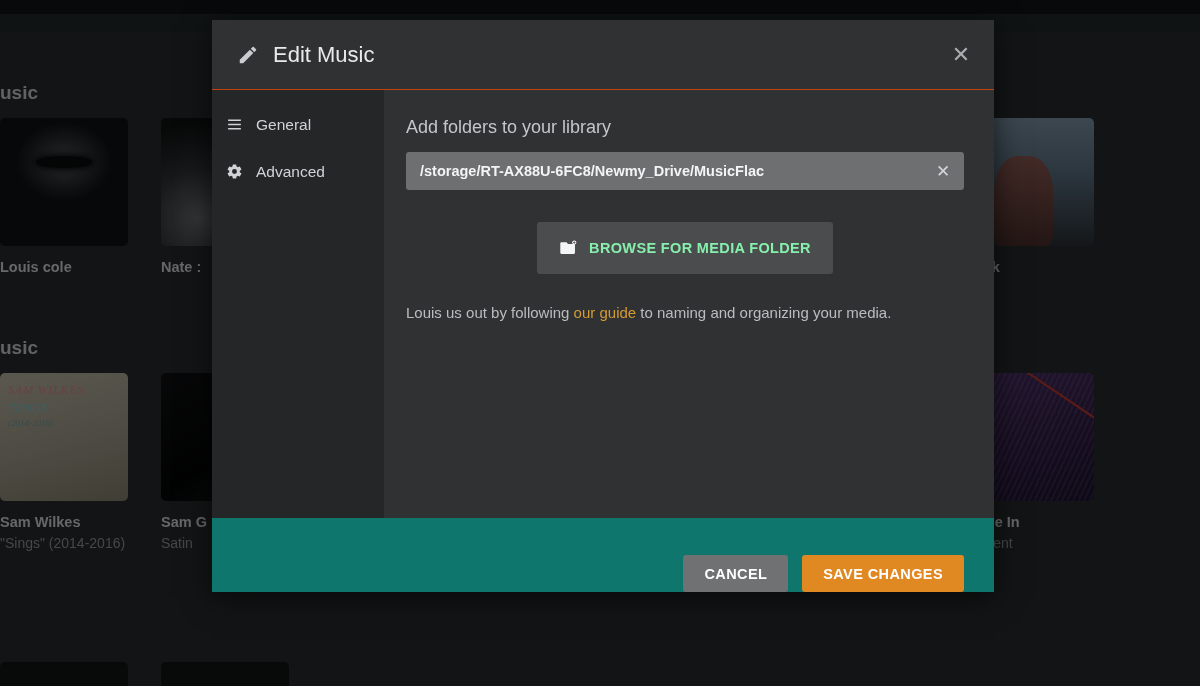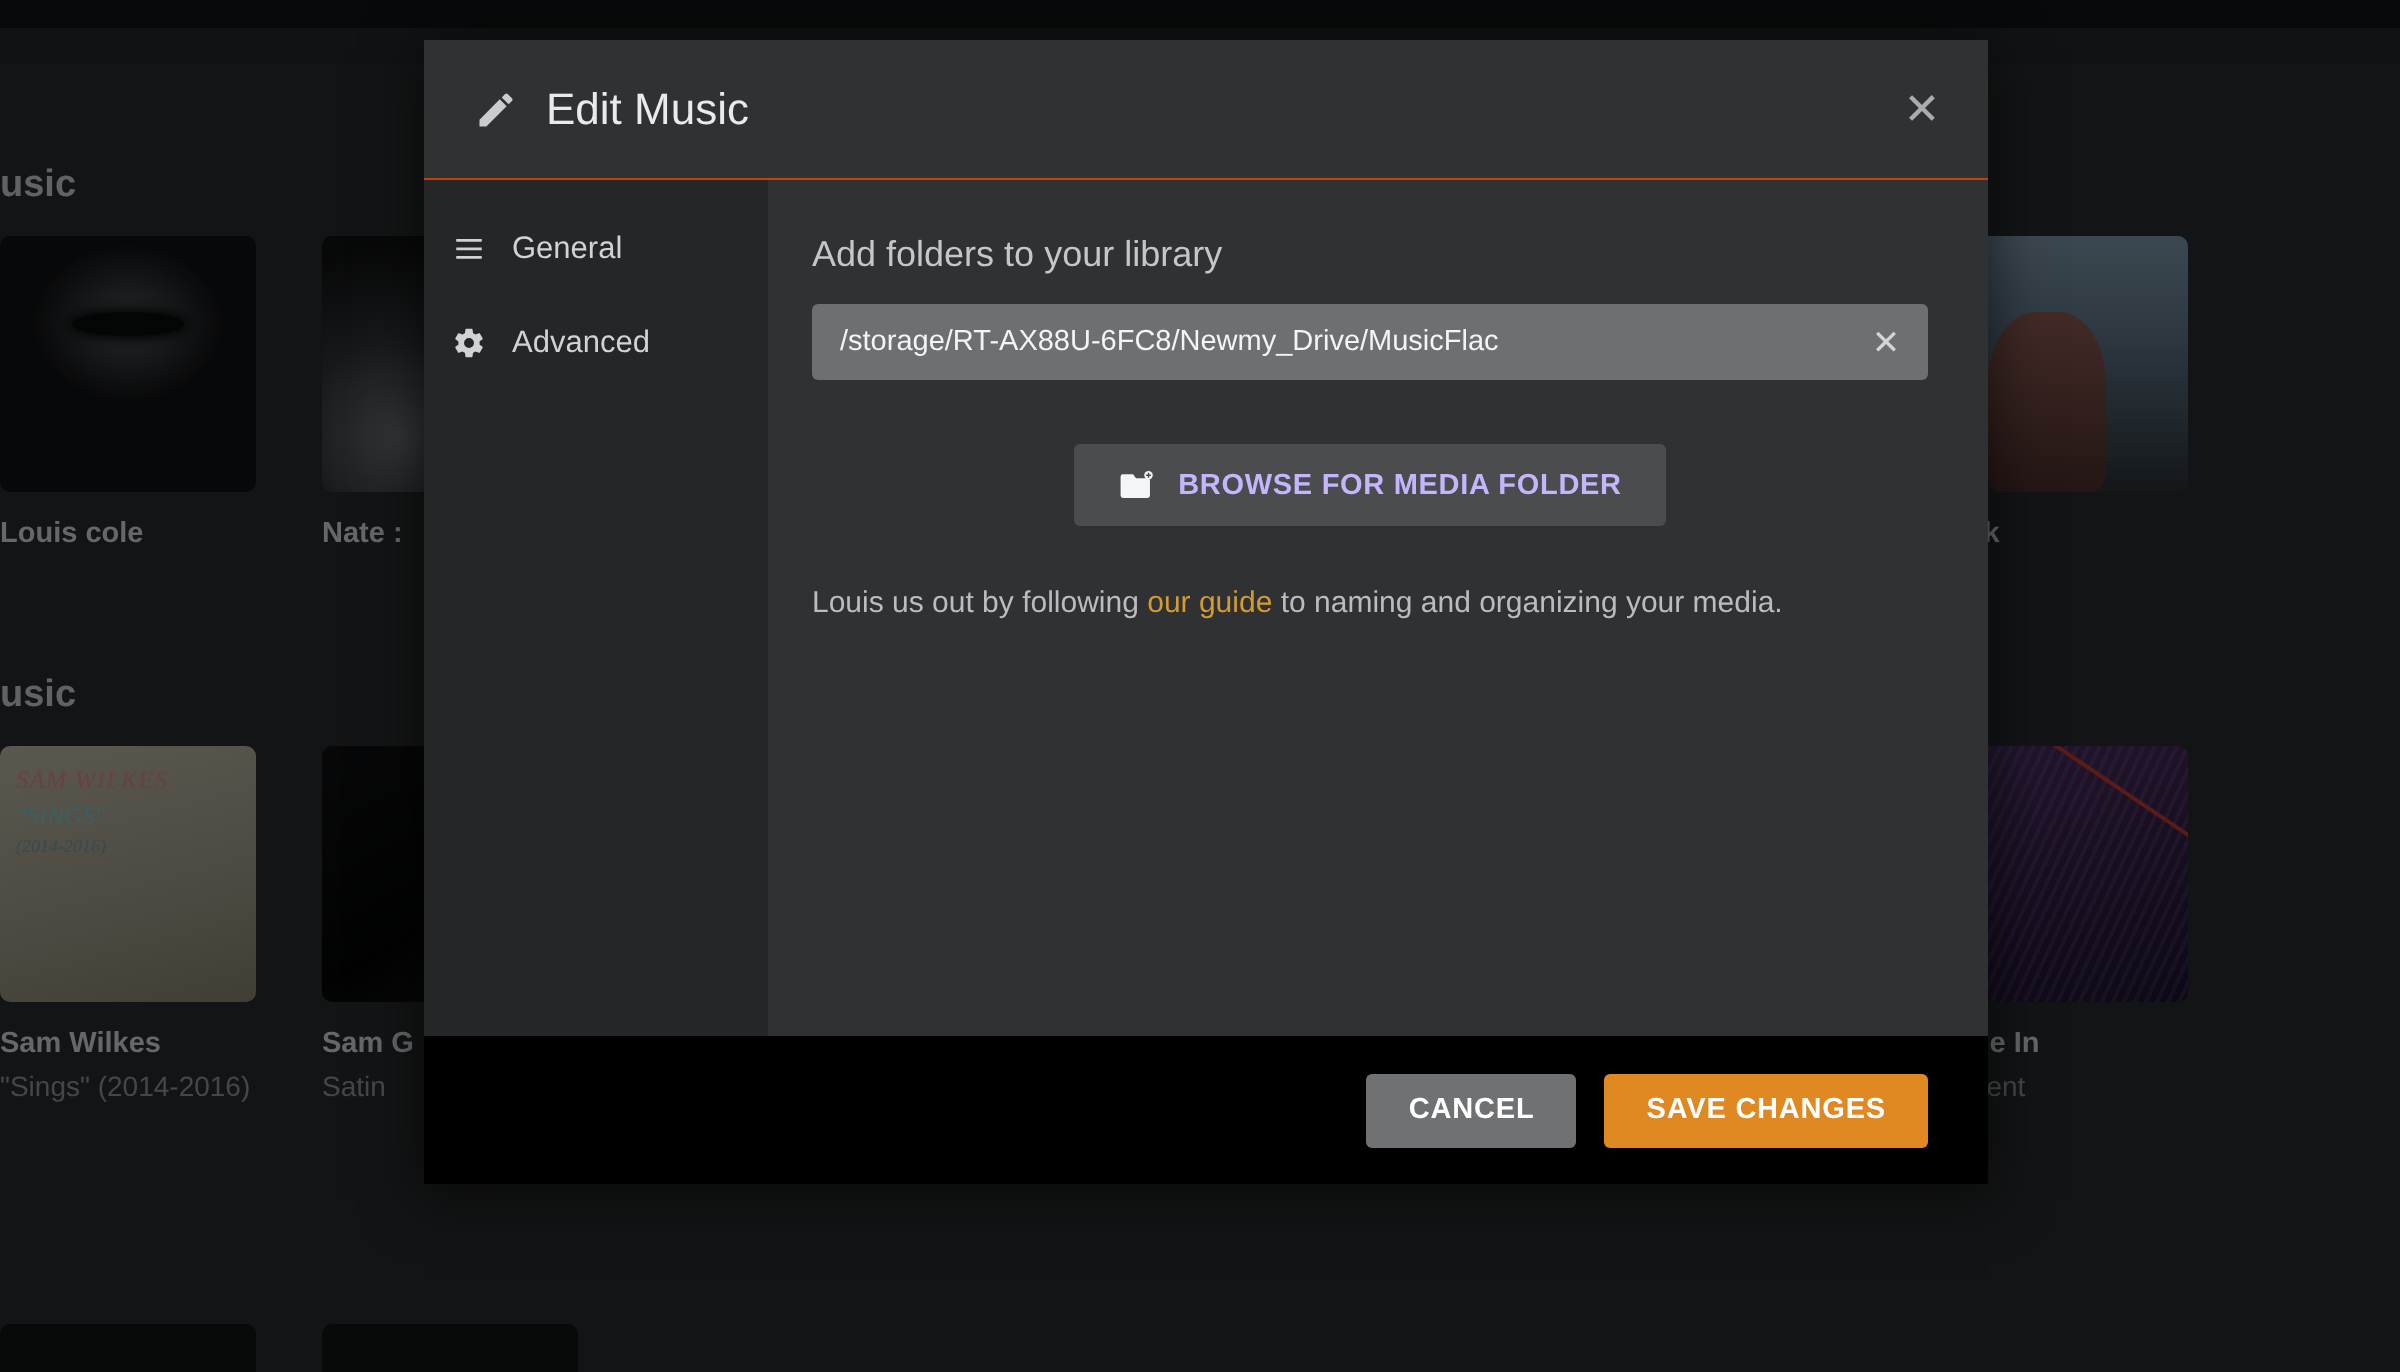--- a/index.html
+++ b/index.html
@@ -179,50 +179,50 @@
 
   #field-label { font-size:18px; color:#c3c7c9; margin-bottom:14px; }
 
   #path-field {
     position:relative; height:38px;
     background:#6d6f71; border-radius:3px;
     display:flex; align-items:center;
     padding:0 40px 0 14px;
   }
   #path-value {
-    font-size:14.5px; color:#f2f4f5; font-weight:normal;
+    font-size:14.5px; color:#f2f4f5; font-weight:bold;
     white-space:nowrap; overflow:hidden; text-overflow:ellipsis;
   }
   #path-clear {
     position:absolute; right:10px; top:50%; transform:translateY(-50%);
     width:22px; height:22px; display:flex; align-items:center; justify-content:center;
     background:none; border:none; cursor:pointer;
     color:#d3d6d8; font-size:17px; line-height:1;
     font-family:"Liberation Sans", sans-serif;
   }
 
   #browse-row { display:flex; justify-content:center; margin-top:32px; }
   #browse-btn {
     display:flex; align-items:center; gap:12px;
-    height:41px; padding:0 22px;
+    height:52px; padding:0 22px;
     background:#4b4c4e; border:none; border-radius:3px;
-    color:#c4b5fd; font-size:14.5px; font-weight:bold; letter-spacing:.35px;
+    color:#86efac; font-size:14.5px; font-weight:bold; letter-spacing:.35px;
     cursor:pointer; font-family:"Liberation Sans", sans-serif;
   }
   #browse-btn .folder-ico { width:18px; height:16px; flex:0 0 18px; }
 
   #help-text {
     margin-top:28px; font-size:15px; color:#b9bdbf; line-height:1.4;
   }
   #help-link { color:#d49a34; text-decoration:none; cursor:pointer;margin-top:12px; }
 
   #modal-footer {
     height:74px; flex:0 0 74px;
-    background:#000000;
-    display:flex; align-items:center; justify-content:flex-end;
+    background:#0f766e;
+    display:flex; align-items:flex-end; justify-content:flex-end;
     gap:14px; padding:0 30px;
   }
   .btn {
     height:37px; padding:0 21px; border:none; border-radius:3px;
     font-size:14.5px; font-weight:bold; letter-spacing:.4px;
     cursor:pointer; font-family:"Liberation Sans", sans-serif;
   }
   #cancel-btn { background:#6f7173; color:#ffffff; }
   #save-btn { background:#e08821; color:#ffffff; }
 </style>

